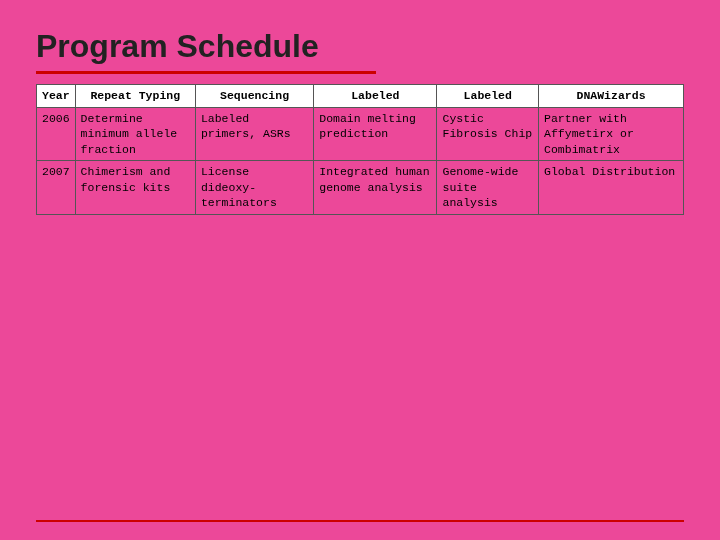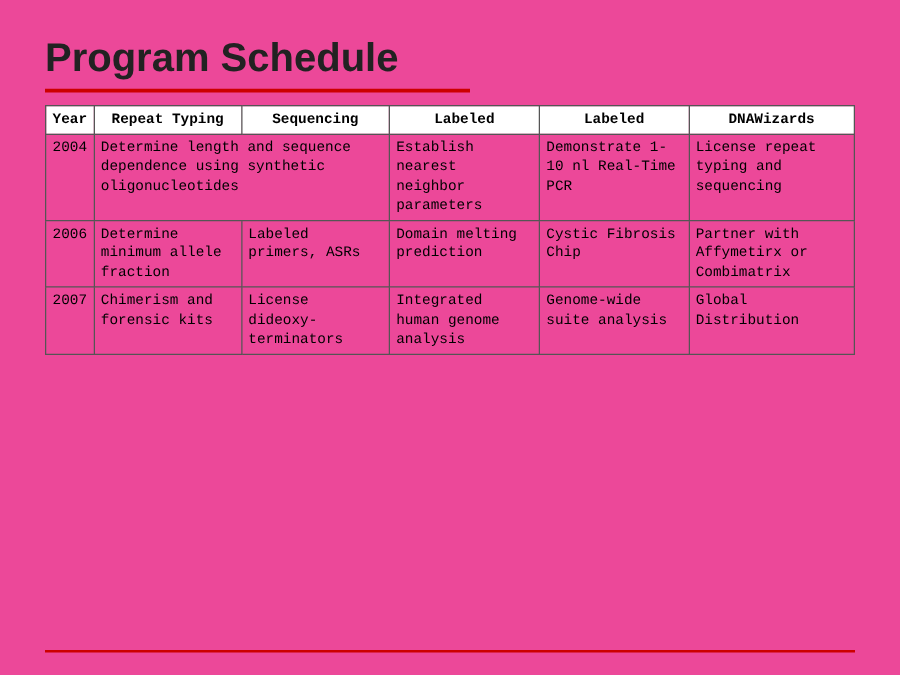--- a/index.html
+++ b/index.html
@@ -68,27 +68,20 @@
       <tr>
         <th>Year</th>
         <th>Repeat Typing</th>
         <th>Sequencing</th>
         <th>Labeled</th>
         <th>Labeled</th>
         <th>DNAWizards</th>
       </tr>
     </thead>
     <tbody id="table-body">
-    <tr>
-          <td>2004</td>
-          <td colspan="2">Determine length and sequence dependence using synthetic oligonucleotides</td>
-          <td>Establish nearest neighbor parameters</td>
-          <td>Demonstrate 1-10 nl Real-Time PCR</td>
-          <td>License repeat typing and sequencing</td>
-        </tr>
         <tr>
           <td>2006</td>
           <td>Determine minimum allele fraction</td>
           <td>Labeled primers, ASRs</td>
           <td>Domain melting prediction</td>
           <td>Cystic Fibrosis Chip</td>
           <td>Partner with Affymetirx or Combimatrix</td>
         </tr>
         <tr>
           <td>2007</td>

